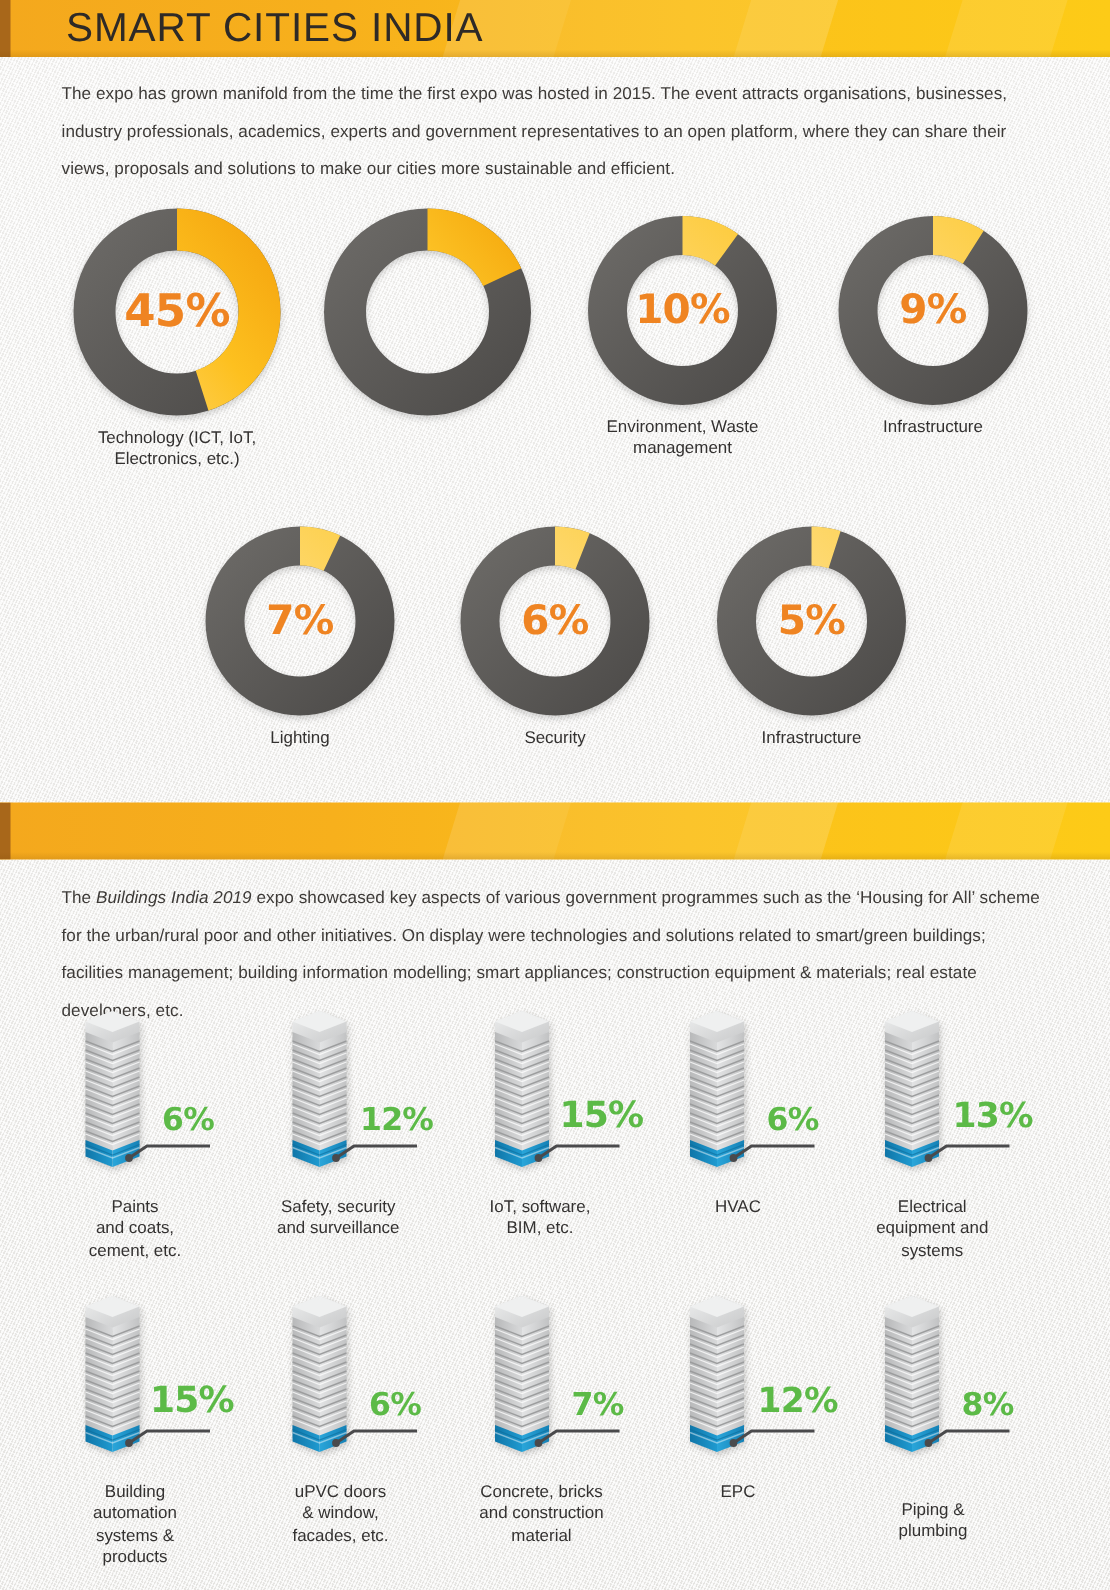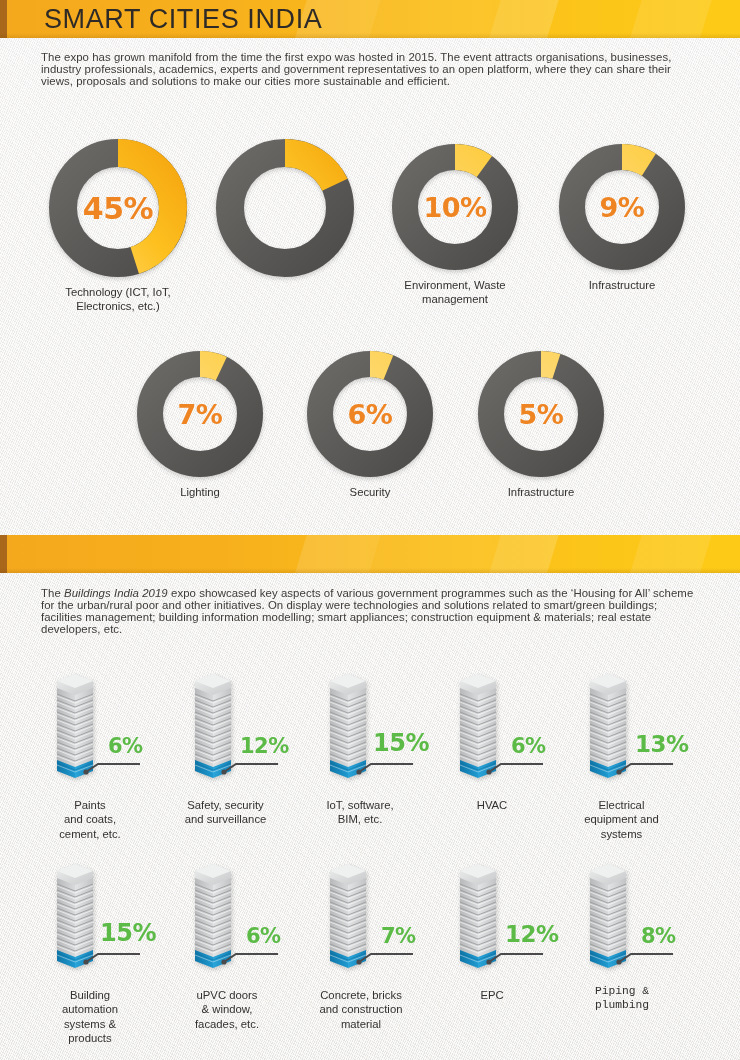--- a/index.html
+++ b/index.html
@@ -64,21 +64,21 @@
     font-family: "Liberation Sans", sans-serif;
     white-space: nowrap;
   }
 
   
   .intro {
     position: absolute;
     left: 41px;
     width: 660px;
     font-size: 11.4px;
-    line-height: 12px;
+    line-height: 25px;
     color: #3d3a37;
     letter-spacing: 0.005em;
   }
   .intro em { font-style: italic; }
 
   
   .donut-item { position: absolute; text-align: center; }
   .donut-wrap { position: relative; }
   .donut-wrap svg { display: block; filter: drop-shadow(0 2px 2px rgba(0,0,0,0.17)); }
   .donut-value {
@@ -529,17 +529,17 @@
           <use href="#tower"></use>
         </svg>
     </div>
     <div class="bld-leader" style="left:30px; top:86px;">
       <svg width="62" height="20">
         <polyline points="4,14 16,6 58,6" fill="none" stroke="#4a4a4c" stroke-width="2"></polyline>
         <circle cx="4" cy="14" r="2.6" fill="#4a4a4c"></circle>
       </svg>
     </div>
     <div class="bld-pct" style="left:56px; top:62px;">8%</div>
-    <div class="bld-label" style="left:-24px; top:122px; width:122px;font-family:Liberation Mono, monospace;">Piping &amp;
+    <div class="bld-label" style="left:-24px; top:138px; width:122px;">Piping &amp;
 plumbing</div>
   </div>
 
 </div>
 
 </body></html>

